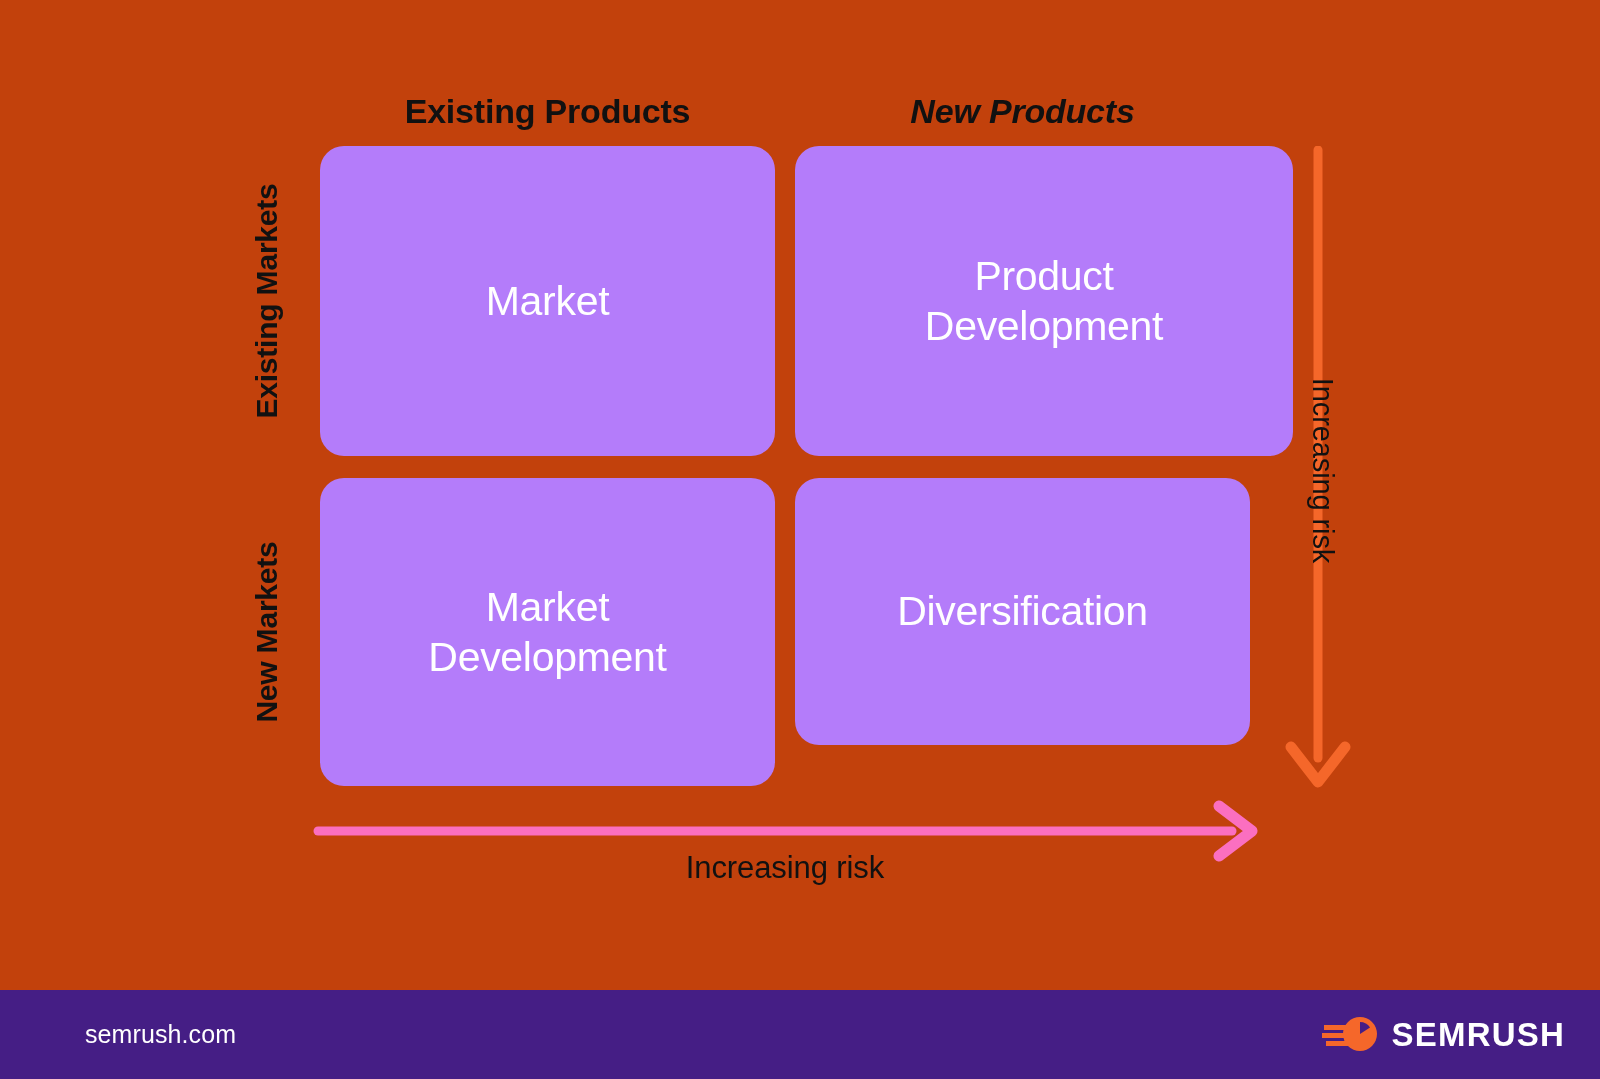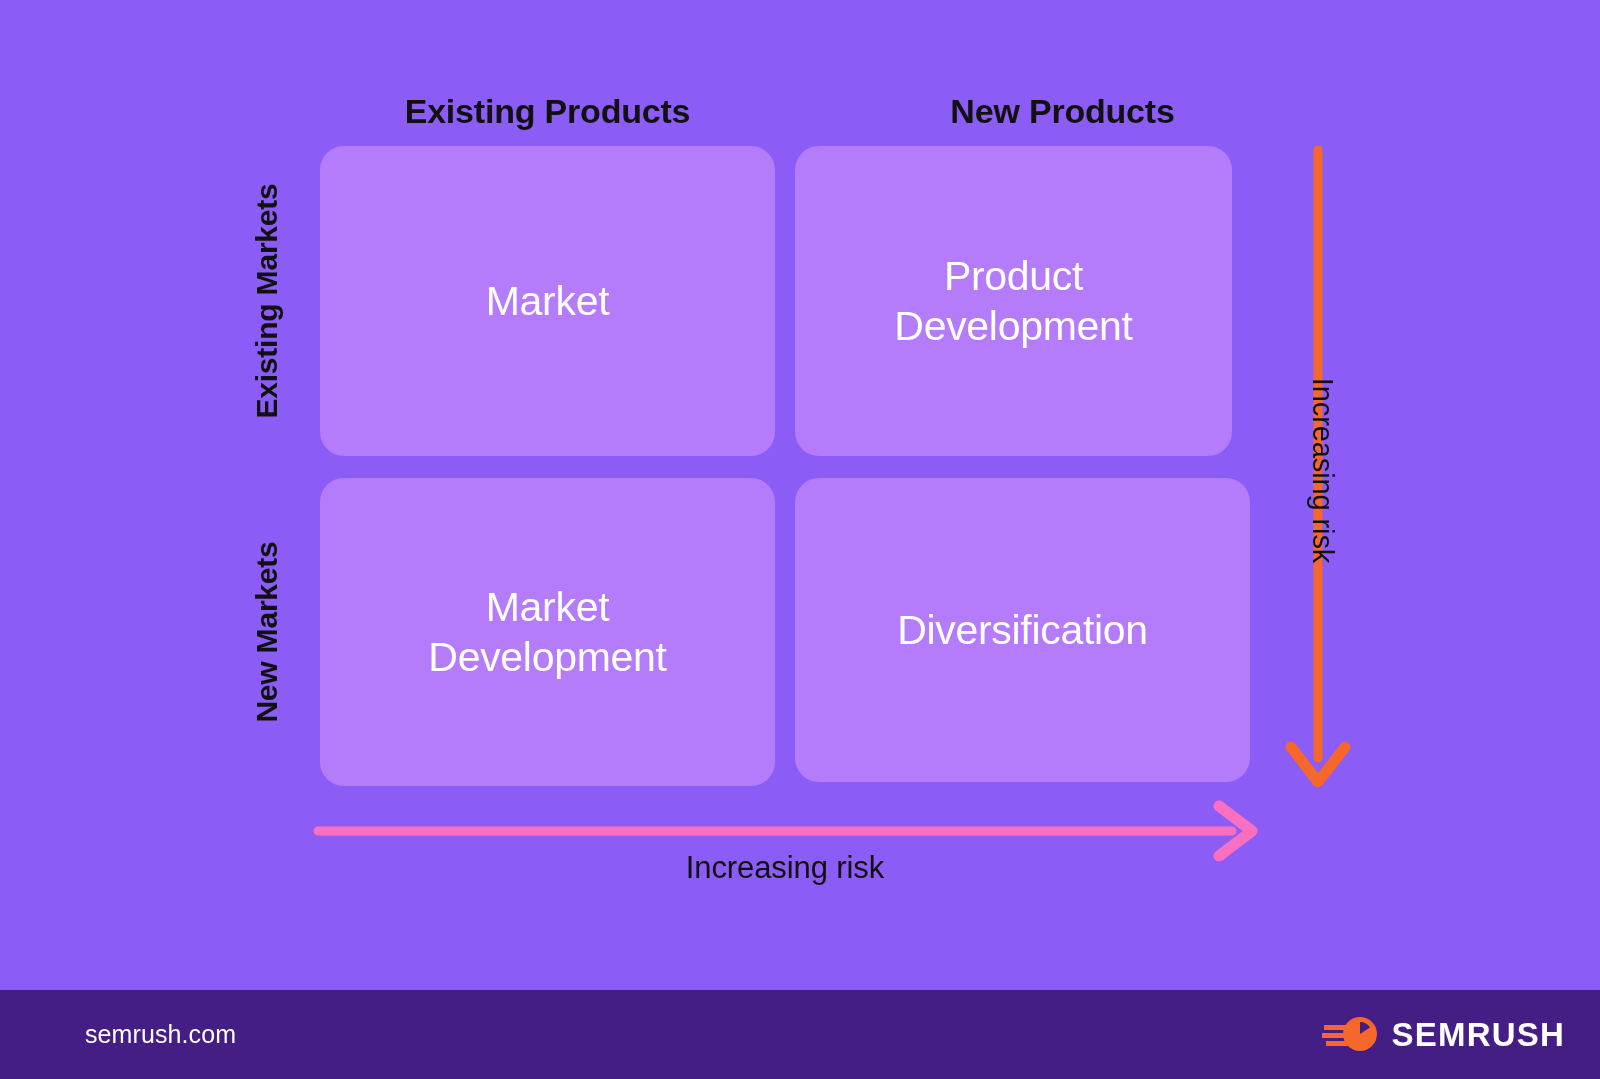--- a/index.html
+++ b/index.html
@@ -26,21 +26,21 @@
     height: 46px;
     line-height: 46px;
     text-align: center;
     font-size: 34px;
     font-weight: 700;
     color: #111111;
     letter-spacing: -0.2px;
     white-space: nowrap;
   }
   #col-header-0 { left: 320px; width: 455px; }
-  #col-header-1 { left: 835px; width: 455px; }
+  #col-header-1 { left: 795px; width: 455px; font-style: italic; }
 
   
   .row-label {
     position: absolute;
     left: 244px;
     width: 46px;
     display: flex;
     align-items: center;
     justify-content: center;
   }
@@ -64,23 +64,23 @@
     justify-content: center;
     text-align: center;
     color: #ffffff;
     font-size: 41px;
     font-weight: 400;
     line-height: 1.22;
     letter-spacing: -0.3px;
     padding: 0 18px;
   }
   #quadrant-0 { left: 320px;  top: 146px; width: 455px; height: 310px; }
-  #quadrant-1 { left: 795px;  top: 146px; width: 437px; height: 310px; }
+  #quadrant-1 { left: 795px;  top: 146px; width: 498px; height: 310px; }
   #quadrant-2 { left: 320px;  top: 478px; width: 455px; height: 308px; }
-  #quadrant-3 { left: 795px;  top: 478px; width: 455px; height: 304px; }
+  #quadrant-3 { left: 795px;  top: 478px; width: 455px; height: 267px; }
 
   .quadrant .qline { display: block; }
 
   
   #vertical-arrow {
     position: absolute;
     left: 1272px;
     top: 146px;
     width: 92px;
     height: 646px;
@@ -157,21 +157,21 @@
   #footer-logo-text {
     font-size: 33px;
     font-weight: 700;
     color: #ffffff;
     letter-spacing: 1.2px;
   }
 </style>
 </head>
 <body>
 
-<div id="root" style="background: #8b5cf6;">
+<div id="root" style="background: #c2410c;">
 
   <div class="col-header" id="col-header-0">Existing Products</div>
   <div class="col-header" id="col-header-1">New Products</div>
 
   <div class="row-label" id="row-label-0">
     <span>Existing Markets</span>
   </div>
   <div class="row-label" id="row-label-1">
     <span>New Markets</span>
   </div>

